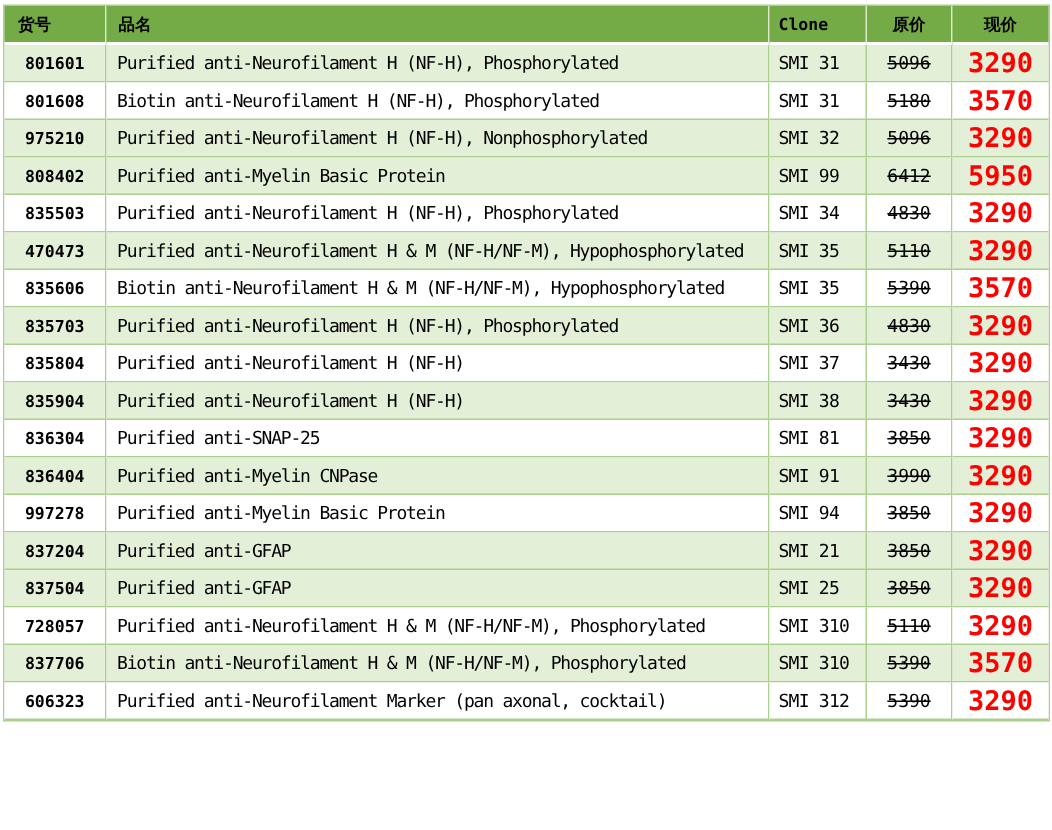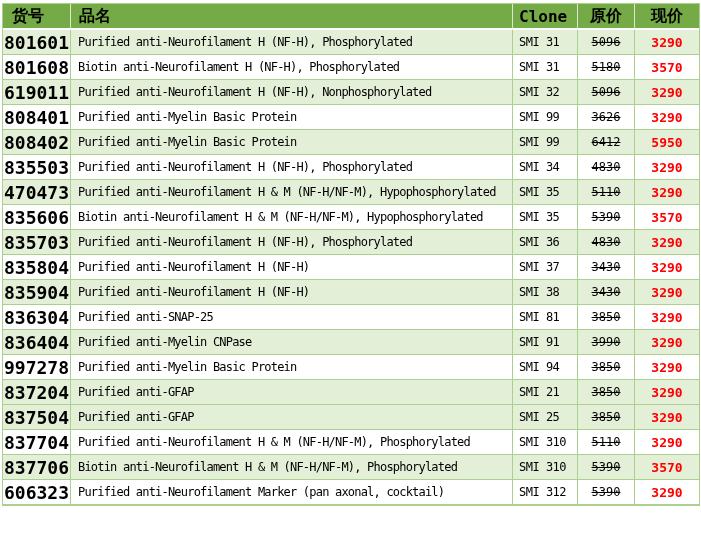--- a/index.html
+++ b/index.html
@@ -21,21 +21,21 @@
   col.c-name  { width: 442px; }
   col.c-clone { width: 65px; }
   col.c-orig  { width: 57px; }
   col.c-curr  { width: 64px; }
 
   th {
     background: #75AB47;
     color: #000000;
     font-weight: bold;
     height: 26px;
-    font-size: 16px;
+    font-size: 11px;
     border-right: 1px solid #DCE9CB;
     border-bottom: 2px solid #ffffff;
     padding: 0;
     text-align: left;
     font-family: "DejaVu Sans", "Liberation Sans", sans-serif;
     white-space: nowrap; overflow: hidden;
   }
   th:last-child { border-right: none; font-family: Liberation Mono, monospace; }
   th.h-code  { padding-left: 9px; }
   th.h-name  { padding-left: 8px; }
@@ -51,36 +51,36 @@
     padding: 0;
     background: #ffffff;
     white-space: nowrap; overflow: hidden;
   }
   td:last-child { border-right: none; }
   tr.alt td { background: #E4EFD8; }
 
   td.code {
     font-weight: bold;
     text-align: center;
-    font-size: 18px;
+    font-size: 11px;
   }
   td.name {
     padding-left: 7px;
     letter-spacing: -0.8px;
   }
   td.clone { padding-left: 6px; letter-spacing: -0.5px; margin-top: 44px; }
   td.orig {
     text-align: center;
     text-decoration: line-through;
   }
   td.curr {
     text-align: center;
     color: #FF0000;
     font-weight: bold;
-    font-size: 13px;
+    font-size: 18px;
   }
 </style>
 </head>
 <body>
 
 <table class="price-table">
   <colgroup>
     <col class="c-code">
       <col class="c-name">
       <col class="c-clone">
@@ -107,34 +107,27 @@
 
   <tr>
     <td class="code">801608</td>
     <td class="name">Biotin anti-Neurofilament H (NF-H), Phosphorylated</td>
     <td class="clone">SMI 31</td>
     <td class="orig">5180</td>
     <td class="curr">3570</td>
   </tr>
 
   <tr class="alt">
-    <td class="code">619011</td>
+    <td class="code">975210</td>
     <td class="name">Purified anti-Neurofilament H (NF-H), Nonphosphorylated</td>
     <td class="clone">SMI 32</td>
     <td class="orig">5096</td>
     <td class="curr">3290</td>
   </tr>
 
-  <tr>
-    <td class="code">808401</td>
-    <td class="name">Purified anti-Myelin Basic Protein</td>
-    <td class="clone">SMI 99</td>
-    <td class="orig">3626</td>
-    <td class="curr">3290</td>
-  </tr>
 
   <tr class="alt">
     <td class="code">808402</td>
     <td class="name">Purified anti-Myelin Basic Protein</td>
     <td class="clone">SMI 99</td>
     <td class="orig">6412</td>
     <td class="curr">5950</td>
   </tr>
 
   <tr>
@@ -220,21 +213,21 @@
 
   <tr class="alt">
     <td class="code">837504</td>
     <td class="name">Purified anti-GFAP</td>
     <td class="clone">SMI 25</td>
     <td class="orig">3850</td>
     <td class="curr">3290</td>
   </tr>
 
   <tr>
-    <td class="code">837704</td>
+    <td class="code">728057</td>
     <td class="name">Purified anti-Neurofilament H &amp; M (NF-H/NF-M), Phosphorylated</td>
     <td class="clone">SMI 310</td>
     <td class="orig">5110</td>
     <td class="curr">3290</td>
   </tr>
 
   <tr class="alt">
     <td class="code">837706</td>
     <td class="name">Biotin anti-Neurofilament H &amp; M (NF-H/NF-M), Phosphorylated</td>
     <td class="clone">SMI 310</td>

